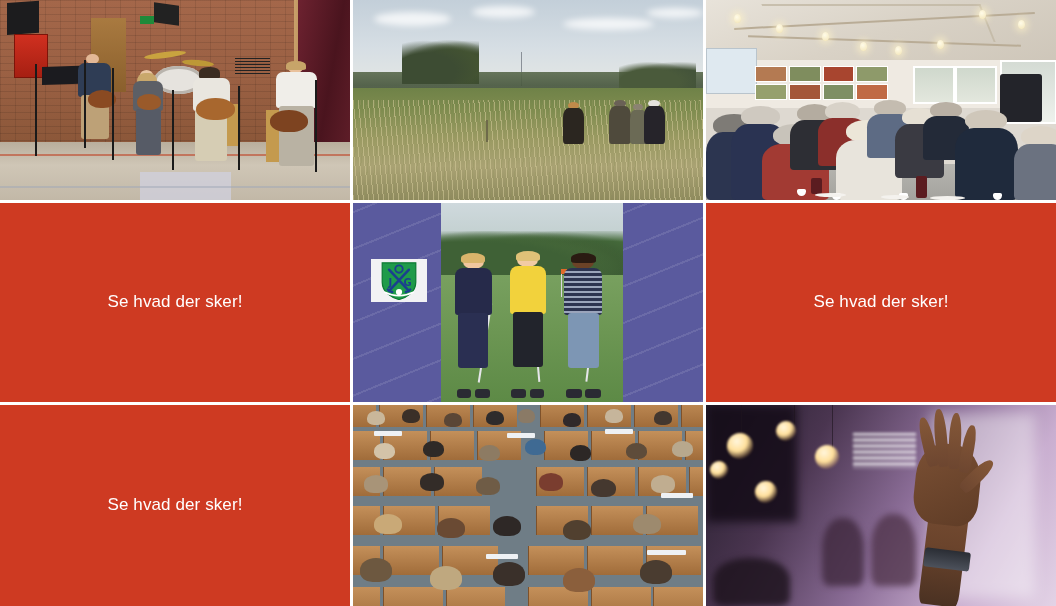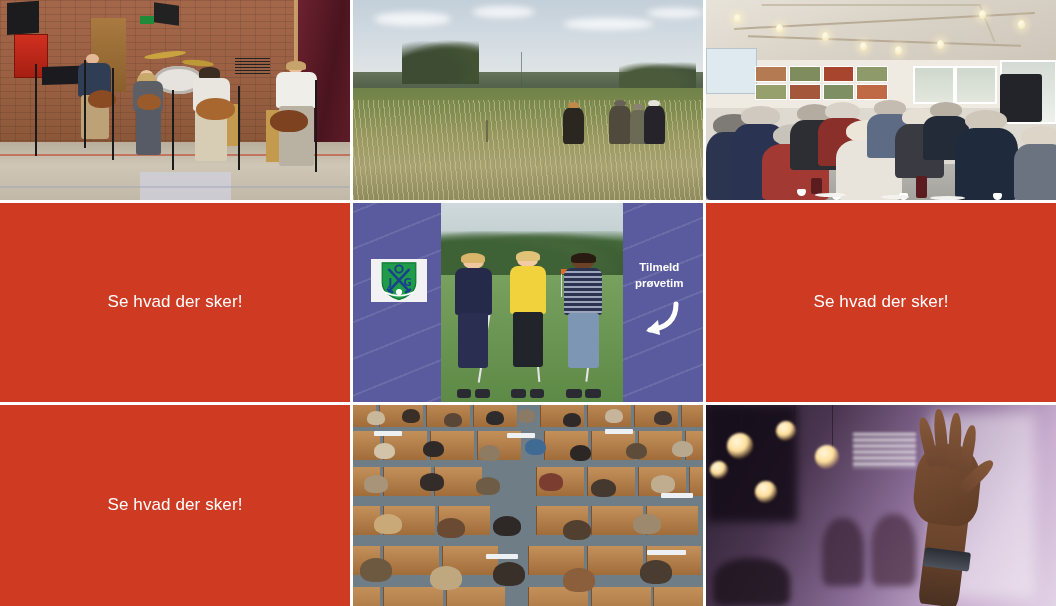--- a/index.html
+++ b/index.html
@@ -490,30 +490,20 @@
           <path d="M12 46 Q15 50 19 50" stroke="#1b3f8f" stroke-width="4" fill="none" stroke-linecap="round"></path>
           <path d="M48 46 Q45 50 41 50" stroke="#1b3f8f" stroke-width="4" fill="none" stroke-linecap="round"></path>
           <circle cx="30" cy="13" r="6" fill="none" stroke="#1b3f8f" stroke-width="3"></circle>
           <text x="16" y="40" font-family="DejaVu Sans, sans-serif" font-size="16" font-weight="bold" fill="#1b3f8f" text-anchor="middle">J</text>
           <text x="44" y="40" font-family="DejaVu Sans, sans-serif" font-size="16" font-weight="bold" fill="#1b3f8f" text-anchor="middle">G</text>
           <circle cx="30" cy="50" r="5" fill="#ffffff"></circle>
           <path d="M6 50 Q30 62 54 50" stroke="#ffffff" stroke-width="2.5" fill="none"></path>
         </svg>
       </div>
 
-      <div class="ly cta4">
-        <div class="l">Tilmeld</div>
-        <div class="l">prøvetim</div>
-        <div class="arrow">
-          <svg width="46" height="38" viewBox="0 0 46 38" aria-hidden="true">
-            <path d="M40 4 C40 20 30 28 14 30" stroke="#ffffff" stroke-width="5" fill="none" stroke-linecap="round"></path>
-            <path d="M22 20 L10 31 L24 35 Z" fill="#ffffff"></path>
-          </svg>
-        </div>
-      </div>
     </div>
   </div>
 
   <div class="tile cta">
     <span class="cta-label">Se hvad der sker!</span>
   </div>
 
   <div class="tile cta">
     <span class="cta-label">Se hvad der sker!</span>
   </div>

